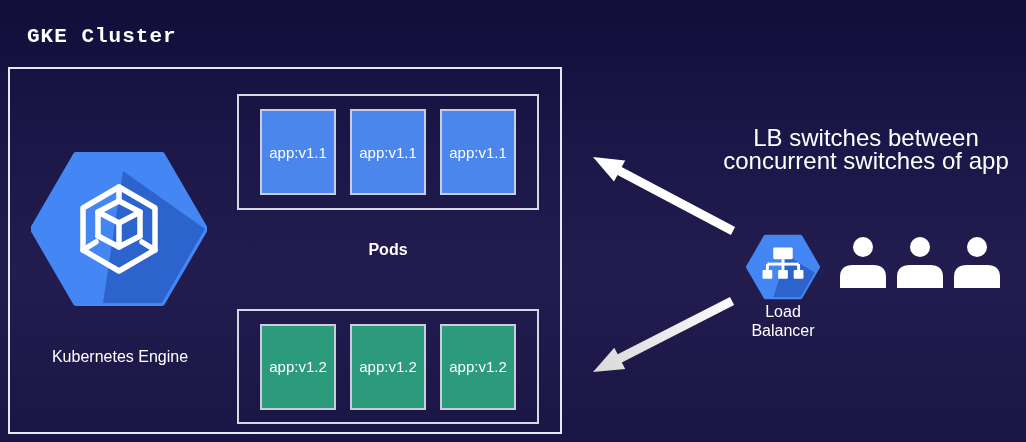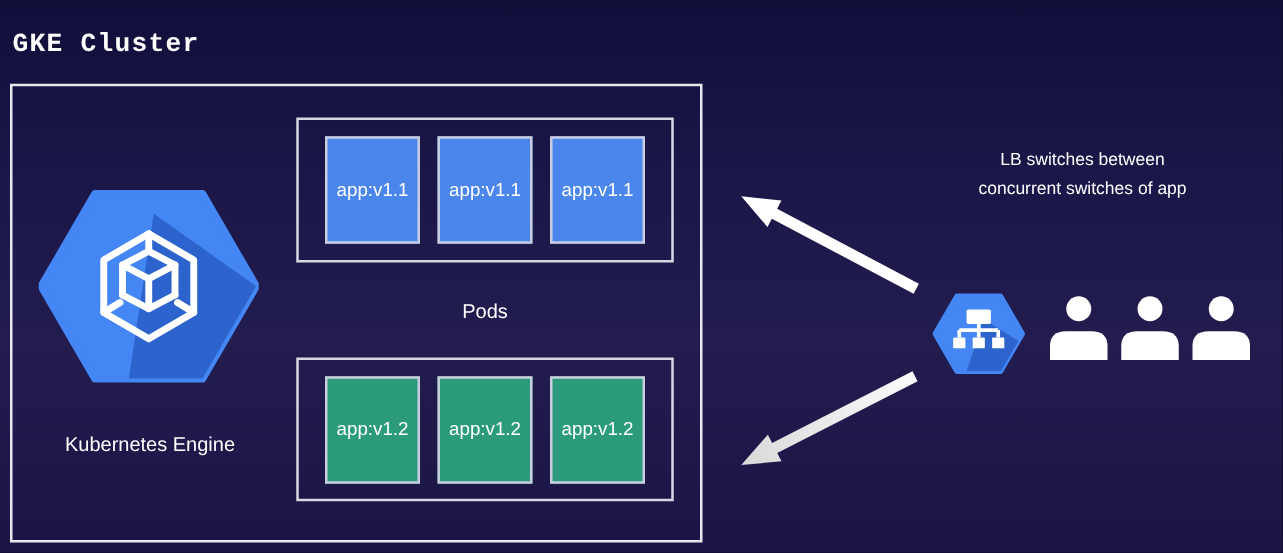--- a/index.html
+++ b/index.html
@@ -2,42 +2,42 @@
 <html><head>
 <meta charset="utf-8">
 <style>
   html,body{margin:0;padding:0;background:#0e0b33;}
   .canvas{
     position:relative;width:1026px;height:442px;overflow:hidden;
     background:linear-gradient(180deg,#110e3a 0%,#1a1647 30%,#221d4e 62%,#1a1545 100%);
     font-family:"Liberation Sans","DejaVu Sans",sans-serif;color:#ffffff;
   }
   .title{
-    position:absolute;left:10px;top:25px;
+    position:absolute;left:27px;top:25px;
     font-family:"Liberation Mono","DejaVu Sans Mono",monospace;
     font-weight:bold;font-size:21px;letter-spacing:1px;
   }
   .cluster-box{
     position:absolute;left:8px;top:67px;width:554px;height:367px;
     border:2px solid #e8e8f0;box-sizing:border-box;
   }
   .gke-icon{position:absolute;left:21px;top:78px;width:176px;height:164px;}
   .gke-label{position:absolute;left:0px;top:250px;width:220px;text-align:center;font-size:16px;margin-top:29px;}
   .pods-box{
     position:absolute;left:227px;width:302px;border:2px solid #d8d8e2;box-sizing:border-box;
     display:flex;align-items:center;justify-content:center;gap:14px;
   }
   .pods-top{top:25px;height:116px;}
-  .pods-bottom{top:217px;height:115px;text-align:center;}
+  .pods-bottom{top:240px;height:115px;text-align:center;}
   .pod{
     width:76px;height:86px;border:2px solid #c9cdde;box-sizing:border-box;
     display:flex;align-items:center;justify-content:center;font-size:15px;white-space:nowrap;
   }
-  .pods-label{position:absolute;left:227px;top:172px;width:302px;text-align:center;font-size:16px;}
-  .annotation{position:absolute;left:706px;top:116px;width:320px;text-align:center;font-size:14px;line-height:23px;}
+  .pods-label{position:absolute;left:227px;top:172px;width:302px;text-align:center;font-size:16px;font-weight:bold;}
+  .annotation{position:absolute;left:706px;top:126px;width:320px;text-align:center;font-size:24px;line-height:23px;}
   .lb-icon{position:absolute;left:746px;top:231px;width:74px;height:72px;}
   .lb-label{position:absolute;left:723px;top:302px;width:120px;text-align:center;font-size:16px;line-height:19px;}
   .users{position:absolute;left:839px;top:236px;display:flex;gap:9px;}
   .arrows{position:absolute;left:0;top:0;pointer-events:none;}
 </style>
 </head>
 <body>
 
 <div class="canvas">
 
@@ -116,20 +116,24 @@
     </g>
     <g stroke="#ffffff" stroke-width="3" fill="none">
       <path d="M0,-8 L0,-3"></path>
       <path d="M-16,-3 L16,-3"></path>
       <path d="M-16,-3 L-16,3"></path>
       <path d="M0,-3 L0,3"></path>
       <path d="M16,-3 L16,3"></path>
     </g>
   </svg>
 
+  <div class="lb-label">
+    <div>Load</div>
+    <div>Balancer</div>
+  </div>
 
   <div class="users">
     <svg width="48" height="56" viewBox="0 0 48 56" xmlns="http://www.w3.org/2000/svg">
       <circle cx="24" cy="11" r="10" fill="#ffffff"></circle>
       <path d="M1,52 L1,41 Q1,29 14,29 L34,29 Q47,29 47,41 L47,52 Z" fill="#ffffff"></path>
     </svg>
     <svg width="48" height="56" viewBox="0 0 48 56" xmlns="http://www.w3.org/2000/svg">
       <circle cx="24" cy="11" r="10" fill="#ffffff"></circle>
       <path d="M1,52 L1,41 Q1,29 14,29 L34,29 Q47,29 47,41 L47,52 Z" fill="#ffffff"></path>
     </svg>

